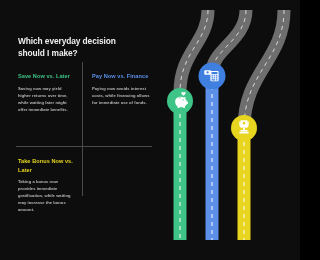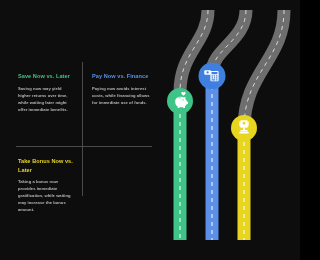--- a/index.html
+++ b/index.html
@@ -80,20 +80,21 @@
   }
   #roads svg { display:block; }
 </style>
 </head>
 <body>
 
 <div id="slide">
 
   <div id="text-panel">
 
+    <div id="page-title">Which everyday decision should I make?</div>
 
     <div class="divider-v"></div>
     <div class="divider-h"></div>
 
     <div class="cell" id="cell-save">
       <div class="cell-head c-green">Save Now vs. Later</div>
       <div class="cell-body">Saving now may yield higher returns over time, while waiting later might offer immediate benefits.</div>
     </div>
 
     <div class="cell" id="cell-pay">

